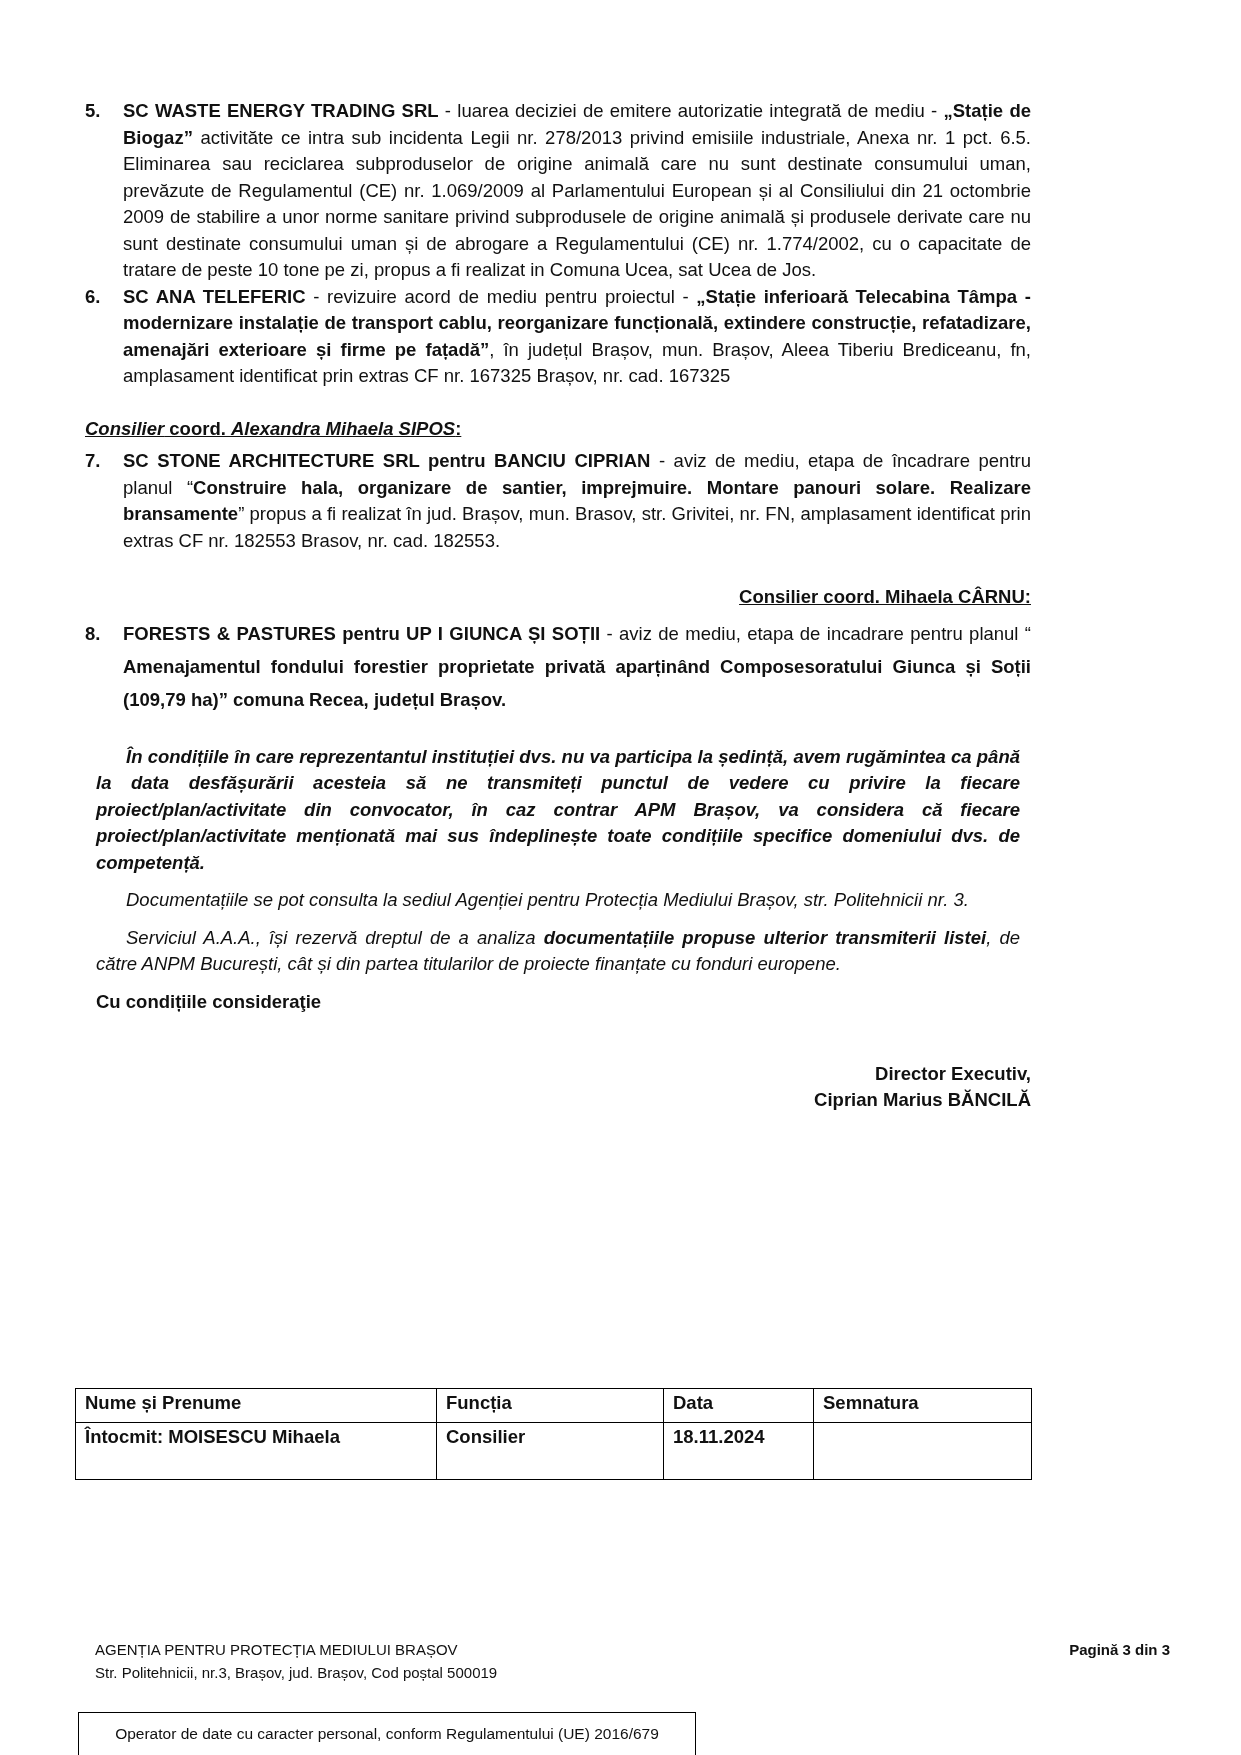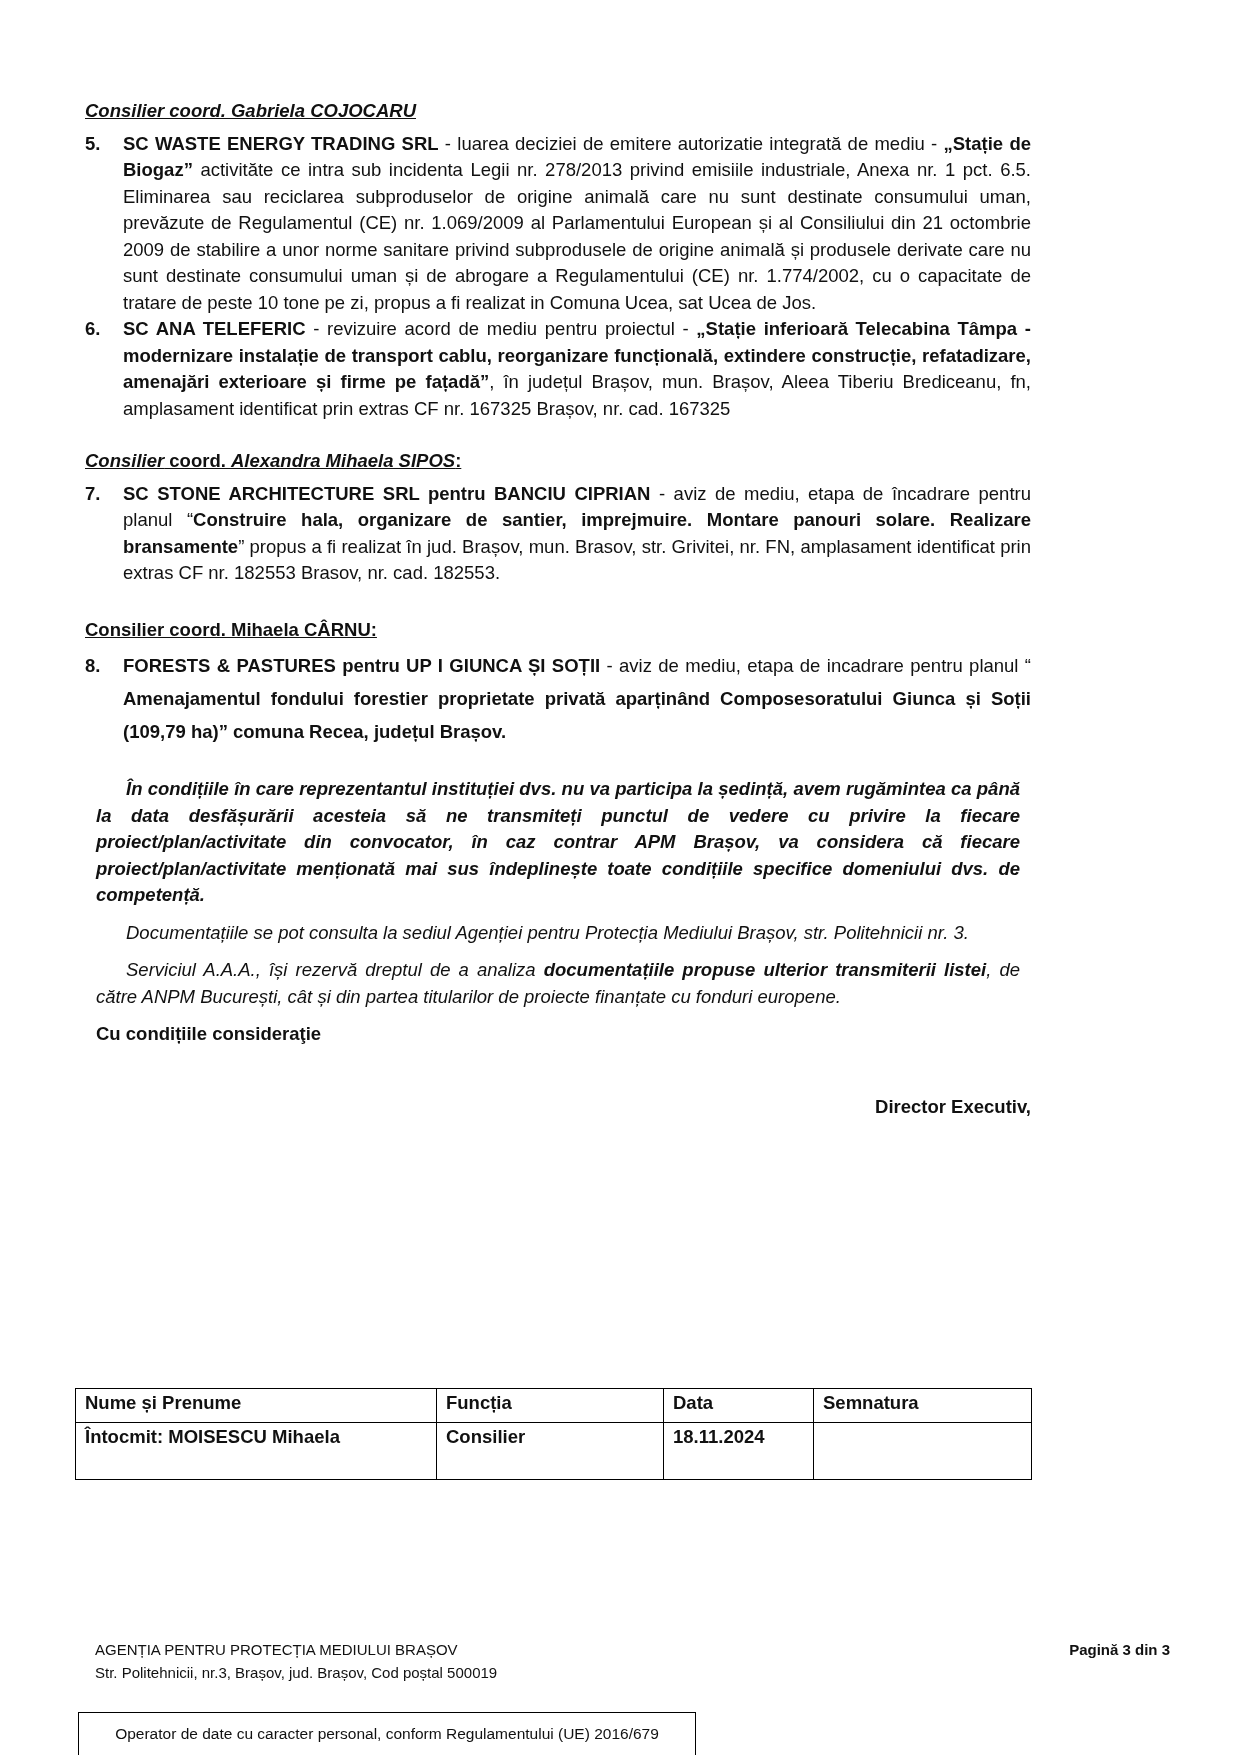--- a/index.html
+++ b/index.html
@@ -10,21 +10,21 @@
   }
   .b{font-weight:bold;}
   .i{font-style:italic;}
   .u{text-decoration:underline;}
   .doc{
     position:absolute;left:85px;top:98px;width:946px;
     font-size:18.5px;line-height:26.5px;text-align:justify;
   }
   .heading{margin:0 0 6px 0;text-align:left;}
   .heading.h2{margin-top:26px;}
-  .heading.h3{margin-top:30px;}
+  .heading.h3{margin-top:30px;text-align:right;}
   .item{position:relative;padding-left:38px;margin:0;}
   .item .num{position:absolute;left:0;top:0;font-weight:bold;}
   .item.wide{line-height:33px;margin-top:4px;}
   .para{margin:11px;text-indent:30px;}
   .para.p1{margin-top:28px;}
   .para.noindent{text-indent:0;}
   .signature{margin-top:46px;text-align:right;font-weight:bold;line-height:26px;}
   .table-wrap{position:absolute;left:75px;top:1388px;width:956px;}
   table.approval{border-collapse:collapse;width:100%;table-layout:fixed;
     font-size:18.5px;font-weight:bold;}
@@ -44,21 +44,20 @@
   .operator-box{
     position:absolute;left:78px;top:1712px;width:596px;
     border:1.6px solid #000;padding:12px 10px;font-size:15.5px;
     text-align:center;background:#fff;}
 </style>
 </head>
 <body>
 
 <div class="doc">
 
-  <div class="heading h1"><span class="b i u">Consilier coord. Gabriela COJOCARU</span></div>
 
   <div class="item">
     <span class="num">5.</span>
     <span><span class="b">SC WASTE ENERGY TRADING SRL</span><span> -  luarea deciziei de emitere autorizatie integrată de mediu - </span><span class="b">„Stație de Biogaz”</span><span> activităte ce intra sub incidenta Legii nr. 278/2013 privind emisiile industriale, Anexa nr. 1 pct. 6.5. Eliminarea sau reciclarea subproduselor de origine animală care nu sunt destinate consumului uman, prevăzute de Regulamentul (CE) nr. 1.069/2009 al Parlamentului European și al Consiliului din 21 octombrie 2009 de stabilire a unor norme sanitare privind subprodusele de origine animală și produsele derivate care nu sunt destinate consumului uman și de abrogare a Regulamentului (CE) nr. 1.774/2002, cu o capacitate de tratare de peste 10 tone pe zi, propus a fi realizat in Comuna Ucea, sat Ucea de Jos.</span></span>
   </div>
 
   <div class="item">
     <span class="num">6.</span>
     <span><span class="b">SC ANA TELEFERIC</span><span> - revizuire acord de mediu pentru proiectul - </span><span class="b">„Stație inferioară Telecabina Tâmpa - modernizare instalație de transport cablu, reorganizare funcțională, extindere construcție, refatadizare, amenajări exterioare și firme pe fațadă”</span><span>, în județul Brașov, mun. Brașov, Aleea Tiberiu Brediceanu, fn, amplasament identificat prin extras CF nr. 167325 Brașov, nr. cad. 167325</span></span>
   </div>
@@ -77,20 +76,21 @@
     <span><span class="b">FORESTS &amp; PASTURES pentru UP I GIUNCA ȘI SOȚII</span><span> - aviz de mediu, etapa de incadrare pentru planul “ </span><span class="b">Amenajamentul fondului forestier proprietate privată aparținând Composesoratului Giunca și Soții (109,79 ha)”</span><span class="b"> </span><span class="b">comuna Recea, județul Brașov.</span></span>
   </div>
 
   <p class="para p1"><span class="b i">În condițiile în care reprezentantul instituției dvs. nu va participa la ședință, avem rugămintea ca până la data desfășurării acesteia să ne transmiteți punctul de vedere cu  privire la fiecare proiect/plan/activitate din convocator, în caz contrar APM Brașov, va considera că fiecare proiect/plan/activitate menționată mai sus îndeplinește toate condițiile specifice domeniului dvs.  de competență.</span></p>
   <p class="para"><span class="i">Documentațiile se pot consulta la sediul Agenției pentru Protecția Mediului Brașov, str. Politehnicii nr. 3.</span></p>
   <p class="para"><span class="i">Serviciul A.A.A., își rezervă dreptul de a analiza </span><span class="b i">documentațiile propuse ulterior transmiterii listei</span><span class="i">, de  către  ANPM  București, cât și din partea titularilor de proiecte finanțate cu  fonduri europene.</span></p>
   <p class="para noindent"><span class="b">Cu condițiile consideraţie</span></p>
 
   <div class="signature">
     <div>Director Executiv,</div>
+    <div>Ciprian Marius BĂNCILĂ</div>
   </div>
 
 </div>
 
 <div class="table-wrap">
   <table class="approval">
     <colgroup>
       <col class="col1">
         <col class="col2">
         <col class="col3">

